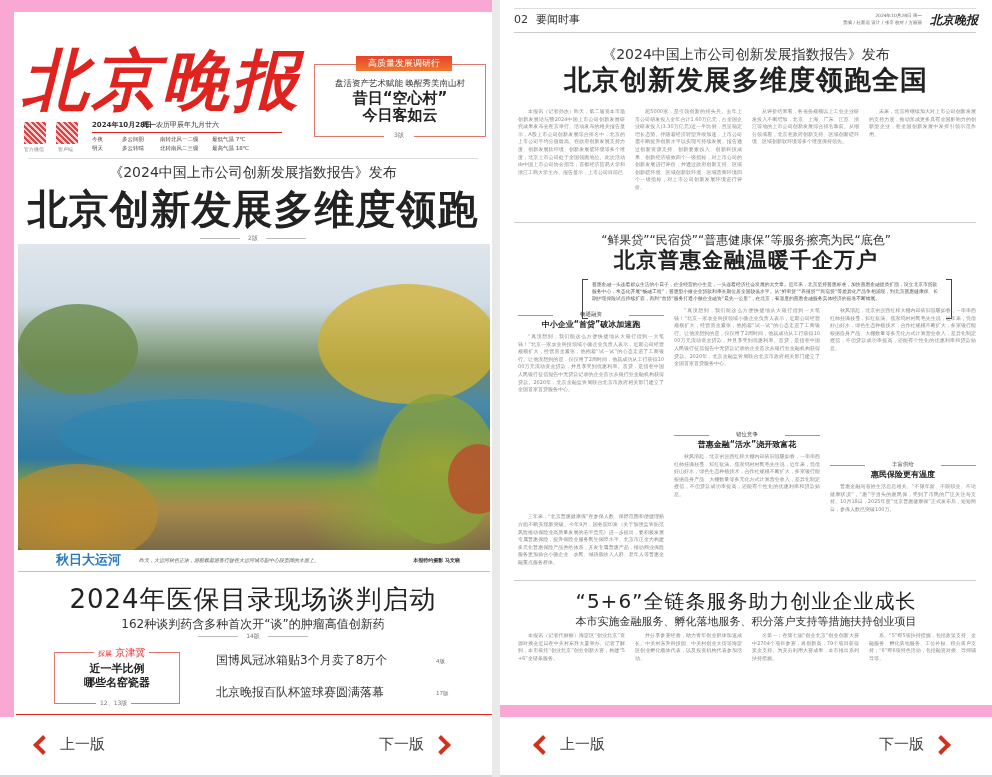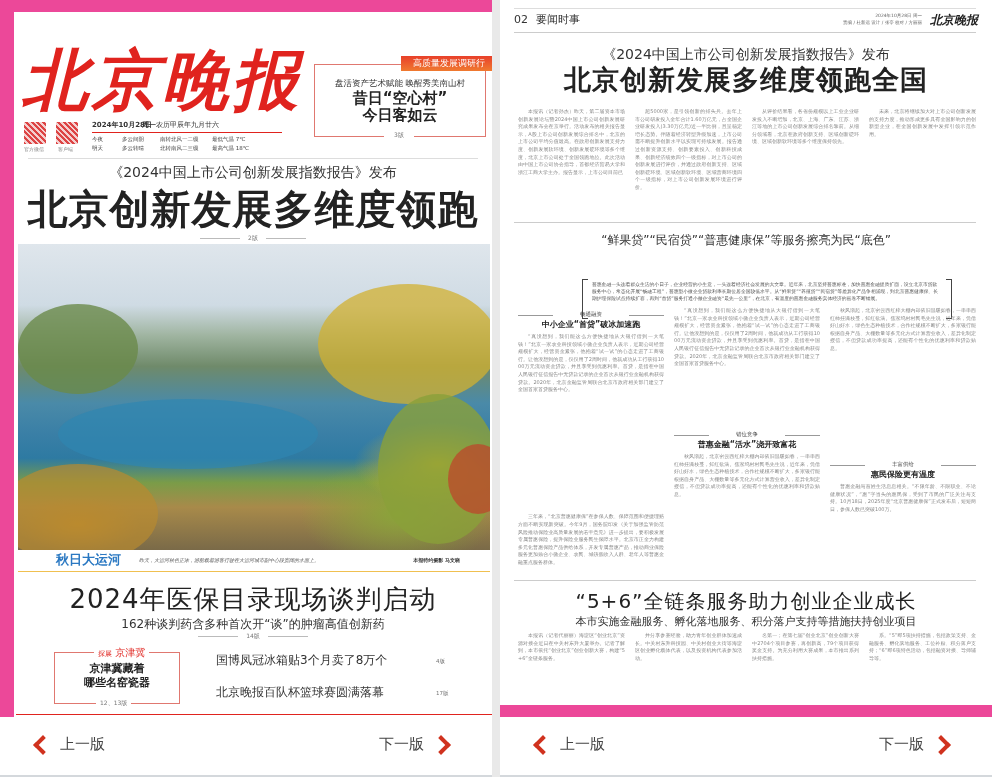--- a/index.html
+++ b/index.html
@@ -1,37 +1,37 @@
 <!DOCTYPE html>
 <html><head>
 <meta charset="utf-8">
 <style>
   * { box-sizing: border-box; margin: 0; padding: 0; }
   html, body { width: 992px; height: 777px; overflow: hidden; background: #ececec; font-family: "DejaVu Sans", sans-serif; }
   .wrap { position: relative; width: 992px; height: 777px; display: flex; gap: 8px; background: #e9e9e9; padding: 0 0 0 0; }
-  .pane { position: relative; width: 492px; height: 777px; background: #ec4899; overflow: hidden; }
+  .pane { position: relative; width: 492px; height: 777px; background: #f9a8d4; overflow: hidden; }
   .pane.left { margin-left: 0; }
   .page { position: absolute; left: 14px; top: 12px; width: 478px; height: 705px; background: #fff; }
   .nav { position: absolute; left: 0; right: 0; bottom: 0; height: 60px; background: #fff; border-bottom: 2px solid #d4d8dc; }
   .nav .prev, .nav .next { position: absolute; top: 18px; display: flex; align-items: center; gap: 10px; cursor: pointer; font-family: "DejaVu Serif", serif; font-size: 15px; color: #444; }
   .nav .prev { left: 36px; }
   .nav .next { right: 44px; }
   .chev { width: 14px; height: 14px; border-left: 4px solid #d0321e; border-bottom: 4px solid #d0321e; }
   .chev.l { transform: rotate(45deg); }
   .chev.r { transform: rotate(-135deg); }
 
   
   .masthead { position: absolute; left: 8px; top: 24px; font-family: "DejaVu Serif", serif; font-size: 66px; font-weight: bold; color: #e0231e; letter-spacing: 4px; font-style: italic; }
   .qr { position: absolute; top: 110px; width: 22px; height: 22px; background: repeating-linear-gradient(45deg,#d44 0 2px,#f4d0d0 2px 4px); }
   .qrlab { position: absolute; top: 134px; font-size: 5px; color: #888; }
   .dateline { position: absolute; left: 78px; top: 108px; width: 190px; font-size: 7px; color: #333; border-bottom: 1.5px solid #e0231e; padding-bottom: 2px; display: flex; }
   .dateline b { font-weight: bold; }
   .weather { position: absolute; left: 78px; top: 124px; width: 190px; font-size: 5.5px; color: #444; display: grid; grid-template-columns: 30px 38px 52px 40px; row-gap: 2px; }
   .promo-box { position: absolute; left: 300px; top: 52px; width: 172px; height: 73px; border: 1px solid #e07870; }
-  .promo-tag { position: absolute; left: 342px; top: 44px; width: 96px; height: 15px; background: linear-gradient(#e8402a,#f07a30); color: #fff; font-size: 9px; text-align: center; line-height: 15px; margin-left: 45px; }
+  .promo-tag { position: absolute; left: 342px; top: 44px; width: 96px; height: 15px; background: linear-gradient(#e8402a,#f07a30); color: #fff; font-size: 9px; text-align: center; line-height: 15px; }
   .promo-sub { position: absolute; left: 300px; top: 66px; width: 172px; text-align: center; font-size: 8.5px; color: #333; }
   .promo-title { position: absolute; left: 300px; top: 78px; width: 172px; text-align: center; font-size: 15px; font-weight: bold; color: #222; line-height: 17px; }
   .promo-pg { position: absolute; left: 370px; top: 119px; width: 30px; text-align: center; font-size: 6px; color: #777; background: #fff; }
   .hr1 { position: absolute; left: 14px; right: 14px; top: 146px; border-top: 1px solid #ddd; }
   .kicker { position: absolute; left: 0; width: 478px; text-align: center; font-size: 14px; color: #333; }
   .headline { position: absolute; left: 0; width: 478px; text-align: center; font-weight: bold; color: #222; letter-spacing: 1px; }
   .pgtag { position: absolute; left: 0; width: 478px; text-align: center; font-size: 6px; color: #777; }
   .pgtag span { display: inline-block; padding: 0 8px; position: relative; }
   .pgtag span::before, .pgtag span::after { content: ""; position: absolute; top: 4px; width: 40px; border-top: 1px solid #bbb; }
   .pgtag span::before { right: 100%; } .pgtag span::after { left: 100%; }
@@ -135,21 +135,21 @@
         <span class="cr">本报特约摄影  马文晓</span>
       </div>
 
       <div class="headline" style="top:570px;font-size:26px;font-weight:normal;color:#222">2024年医保目录现场谈判启动</div>
       <div class="kicker" style="top:604px;font-size:12px">162种谈判药含多种首次开“谈”的肿瘤高值创新药</div>
       <div class="pgtag" style="top:620px"><span>14版</span></div>
 
       <div class="side-box"></div>
       <div class="side-tag"><small>探展</small> <span>京津冀</span></div>
       <div class="side-title">
-        <div>京津冀藏着</div>
+        <div>近一半比例</div>
         <div>哪些名窑瓷器</div>
       </div>
       <div class="side-pg">12、13版</div>
 
       <div class="brief" style="top:640px">国博凤冠冰箱贴3个月卖了8万个</div>
       <div class="brief-pg" style="top:646px">4版</div>
       <div class="brief" style="top:672px">北京晚报百队杯篮球赛圆满落幕</div>
       <div class="brief-pg" style="top:678px">17版</div>
 
       <div class="footer">
@@ -192,20 +192,21 @@
 
       <div class="cols" style="left:18px;top:108px;width:458px;grid-template-columns:repeat(4,1fr)">
         <div class="txtblk">本报讯（记者孙杰）昨天，第二届资本市场创新发展论坛暨2024中国上市公司创新发展研究成果发布会在京举行。活动发布的相关报告显示，A股上市公司创新发展综合排名中，北京的上市公司平均分值最高。在政府创新发展支持力度、创新发展软环境、创新发展硬环境等多个维度，北京上市公司处于全国领跑地位。此次活动由中国上市公司协会指导，首都经济贸易大学和浙江工商大学主办。报告显示，上市公司目前已</div>
         <div class="txtblk">超5000家，是引领创新的排头兵。去年上市公司研发投入全年合计1.60万亿元，占全国企业研发投入(3.30万亿元)近一半比例，且呈稳定增长态势。伴随着经济转型升级加速，上市公司需不断提升创新水平以实现可持续发展。报告通过创新资源支持、创新要素投入、创新科技成果、创新经济绩效四个一级指标，对上市公司的创新发展进行评价，并通过政府创新支持、区域创新硬环境、区域创新软环境、区域营商环境四个一级指标，对上市公司创新发展环境进行评价。</div>
         <div class="txtblk">从评价结果看，各省份规模以上工业企业研发投入不断增加，北京、上海、广东、江苏、浙江等地的上市公司创新发展综合排名靠前。从细分领域看，北京在政府创新支持、区域创新硬环境、区域创新软环境等多个维度保持领先。</div>
         <div class="txtblk">未来，北京将继续加大对上市公司创新发展的支持力度，推动形成更多具有全国影响力的创新型企业，在全国创新发展中发挥引领示范作用。</div>
       </div>
       <div class="r-hr" style="top:222px"></div>
 
       <div class="kicker" style="top:232px;width:492px;font-size:12px">“鲜果贷”“民宿贷”“普惠健康保”等服务擦亮为民“底色”</div>
+      <div class="headline" style="top:246px;width:492px;font-size:21px">北京普惠金融温暖千企万户</div>
       <div class="lead">普惠金融一头连着群众生活的小日子，企业经营的小生意，一头连着经济社会发展的大文章。近年来，北京坚持普惠标准，加快普惠金融提质扩面，设立北京市贷款服务中心，常态化开展“畅融工程”，普惠型小微企业贷款利率长期位居全国较低水平。从“鲜果贷”“养殖贷”“民宿贷”等差异化产品争相涌现，到北京普惠健康保、长期护理保险试点持续扩容，再到“首贷”服务打通小微企业融资“最先一公里”，在北京，有温度的普惠金融服务实体经济的画卷不断铺展。</div>
 
       <div class="cols" style="left:18px;top:307px;width:458px;grid-template-columns:repeat(3,1fr)">
         <div>
           <div class="sub-h">畅通融资</div>
           <div class="sub-t">中小企业“首贷”破冰加速跑</div>
           <div class="txtblk">“真没想到，我们能这么方便快捷地从大银行借到一大笔钱！”北京一家农业科技领域小微企业负责人表示，近期公司经营规模扩大，经营资金紧张，他抱着“试一试”的心态走进了工商银行。让他没想到的是，仅仅用了2周时间，他就成功从工行获得1000万元流动资金贷款，并且享受到优惠利率。首贷，是指在中国人民银行征信报告中无贷款记录的企业首次从银行业金融机构获得贷款。2020年，北京金融监管局联合北京市政府相关部门建立了全国首家首贷服务中心。</div>
         </div>
         <div>
           <div class="txtblk" style="height:120px;overflow:hidden">“真没想到，我们能这么方便快捷地从大银行借到一大笔钱！”北京一家农业科技领域小微企业负责人表示，近期公司经营规模扩大，经营资金紧张，他抱着“试一试”的心态走进了工商银行。让他没想到的是，仅仅用了2周时间，他就成功从工行获得1000万元流动资金贷款，并且享受到优惠利率。首贷，是指在中国人民银行征信报告中无贷款记录的企业首次从银行业金融机构获得贷款。2020年，北京金融监管局联合北京市政府相关部门建立了全国首家首贷服务中心。</div>

